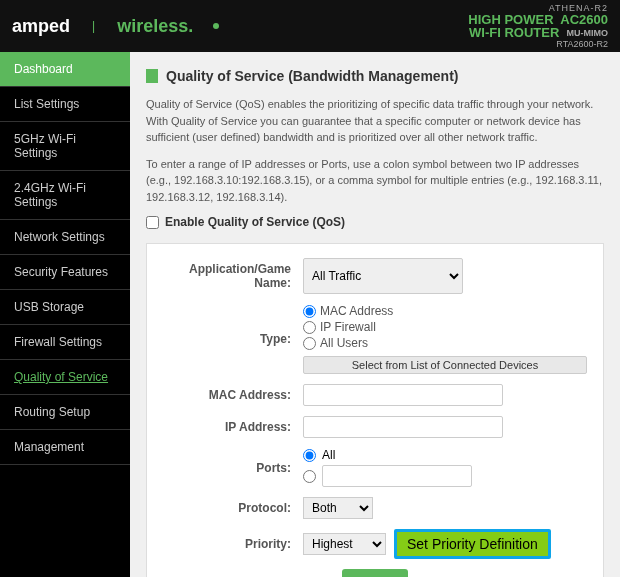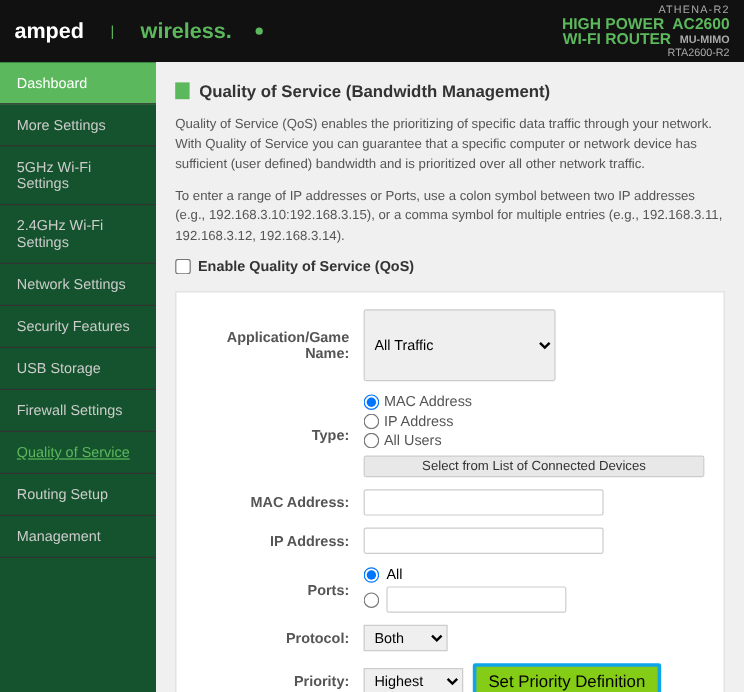--- a/index.html
+++ b/index.html
@@ -12,21 +12,21 @@
     .logo-bar { color: #5cb85c; margin: 0 4px; }
     .logo-wireless { color: #5cb85c; font-size: 18px; font-weight: bold; }
     .logo-dot { display: inline-block; width: 6px; height: 6px; background: #5cb85c; border-radius: 50%; margin-left: 2px; vertical-align: super; }
     .header-right { text-align: right; }
     .header-model { color: #aaa; font-size: 9px; letter-spacing: 1px; }
     .header-product { color: #fff; font-size: 13px; font-weight: bold; line-height: 1; }
     .header-product span { color: #5cb85c; }
     .header-sku { color: #aaa; font-size: 9px; text-align: right; }
 
     
-    .sidebar { width: 130px; background: #14532d; flex-shrink: 0; }
+    .sidebar { width: 130px; background: #000000; flex-shrink: 0; }
     .sidebar-item { padding: 10px 14px; color: #ccc; cursor: pointer; border-bottom: 1px solid #333; font-size: 12px; }
     .sidebar-item.active { background: #5cb85c; color: #fff; }
     .sidebar-item.selected { color: #5cb85c; }
 
     
     .helpful-tips { position: absolute; right: 0; top: 120px; background: #5cb85c; color: white; font-size: 9px; font-weight: bold; writing-mode: vertical-rl; transform: rotate(180deg); padding: 8px 3px; letter-spacing: 1px; cursor: pointer; }
 
     
     .main { flex: 1; background: #f0f0f0; padding: 16px; overflow-y: auto; position: relative; }
     .page-title { display: flex; align-items: center; margin-bottom: 12px; }
@@ -38,21 +38,21 @@
     
     .enable-row { display: flex; align-items: center; margin-bottom: 14px; }
     .enable-row input[type=checkbox] { margin-right: 6px; }
     .enable-label { font-size: 12px; font-weight: bold; color: #333; }
 
     
     .form-section { background: #fff; border: 1px solid #ddd; padding: 14px 16px; margin-bottom: 10px; }
     .form-row { display: flex; align-items: center; margin-bottom: 10px; }
     .form-label { width: 140px; text-align: right; padding-right: 12px; font-size: 12px; color: #555; font-weight: bold; }
     .form-control { flex: 1; }
-    select.field { width: 160px; padding: 21px 4px; border: 1px solid #ccc; font-size: 12px; border-radius: 2px; }
+    select.field { width: 160px; padding: 9px 4px; border: 1px solid #ccc; font-size: 12px; border-radius: 2px; }
     input[type=text].field { width: 200px; padding: 3px 4px; border: 1px solid #ccc; font-size: 12px; border-radius: 2px; }
     .radio-group { display: flex; flex-direction: column; gap: 2px; }
     .radio-row { display: flex; align-items: center; gap: 4px; font-size: 12px; color: #555; }
     .select-btn { margin-top: 4px; padding: 2px 10px; background: #e8e8e8; border: 1px solid #ccc; font-size: 11px; cursor: pointer; border-radius: 2px; color: #333; }
     .ports-group { display: flex; flex-direction: column; gap: 3px; }
     .ports-row { display: flex; align-items: center; gap: 6px; }
 
     .protocol-select { width: 70px; padding: 2px 4px; border: 1px solid #ccc; font-size: 12px; }
     .priority-row { display: flex; align-items: center; gap: 8px; }
     .priority-select { width: 83px; padding: 2px 4px; border: 1px solid #ccc; font-size: 12px; }
@@ -79,21 +79,21 @@
       <span style="font-size:9px;color:#aaa;vertical-align:middle">MU-MIMO</span>
     </div>
     <div class="header-sku">RTA2600-R2</div>
   </div>
 </div>
 
 <div style="display:flex; height:525px; position:relative;">
 
   <div class="sidebar">
     <div class="sidebar-item active">Dashboard</div>
-    <div class="sidebar-item">More Settings</div>
+    <div class="sidebar-item">List Settings</div>
     <div class="sidebar-item">5GHz Wi-Fi Settings</div>
     <div class="sidebar-item">2.4GHz Wi-Fi Settings</div>
     <div class="sidebar-item">Network Settings</div>
     <div class="sidebar-item">Security Features</div>
     <div class="sidebar-item">USB Storage</div>
     <div class="sidebar-item">Firewall Settings</div>
     <div class="sidebar-item selected" style="color:#5cb85c;text-decoration:underline;">Quality of Service</div>
     <div class="sidebar-item">Routing Setup</div>
     <div class="sidebar-item">Management</div>
   </div>
@@ -129,21 +129,21 @@
 
       <div class="form-row">
         <div class="form-label">Type:</div>
         <div class="form-control radio-group">
           <div class="radio-row">
             <input type="radio" name="type" value="mac" checked="" style="">
             <span>MAC Address</span>
           </div>
           <div class="radio-row">
             <input type="radio" name="type" value="ip" style="">
-            <span>IP Address</span>
+            <span>IP Firewall</span>
           </div>
           <div class="radio-row">
             <input type="radio" name="type" value="all" style="">
             <span>All Users</span>
           </div>
           <button class="select-btn">Select from List of Connected Devices</button>
         </div>
       </div>
 
       <div class="form-row">

